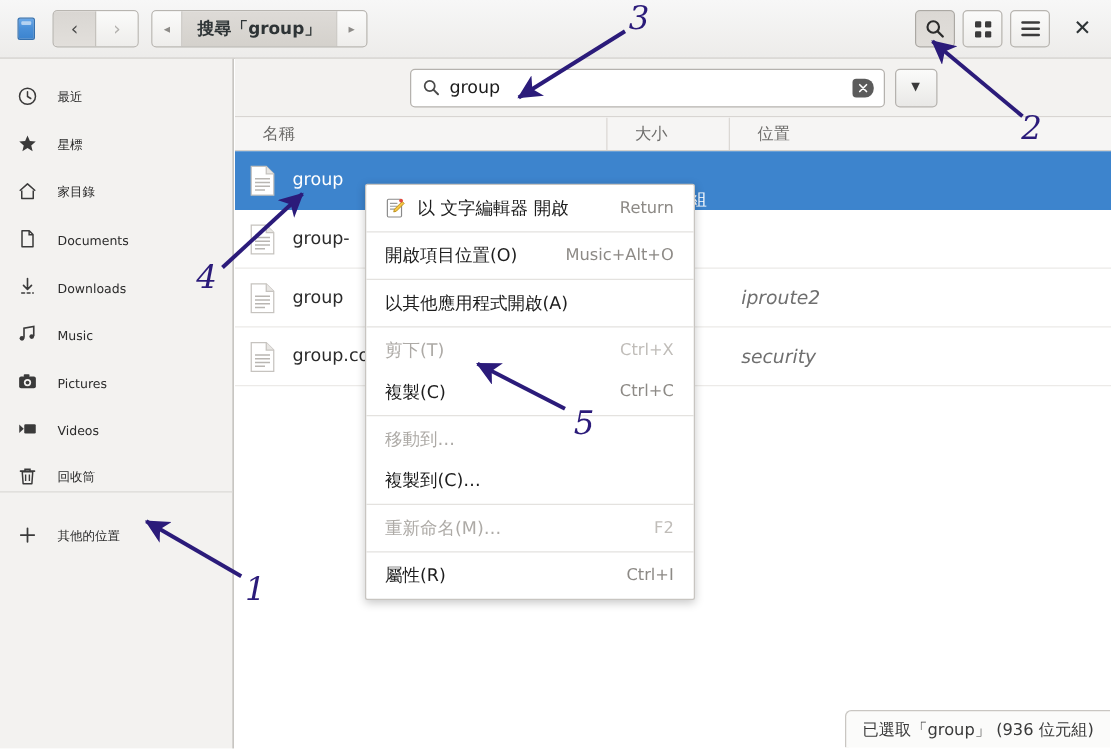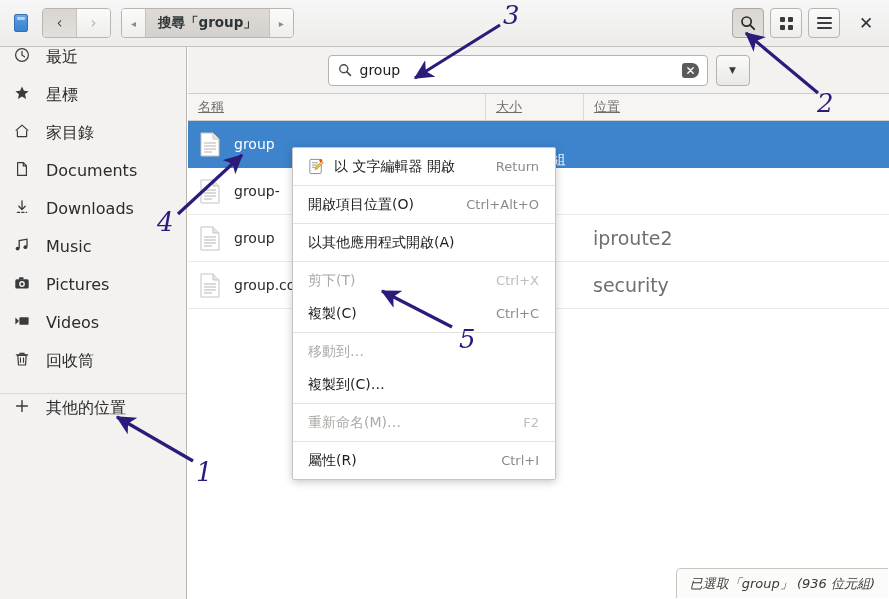--- a/index.html
+++ b/index.html
@@ -170,23 +170,23 @@
     left: 0; top: 47px;
     width: 187px;
     height: 552px;
     background: #f3f2f0;
     border-right: 1px solid #b9b6b2;
     box-sizing: border-box;
   }
   .side-item {
     height: 38px;
     display: flex;
-    align-items: flex-start;
+    align-items: flex-end;
     padding-left: 14px;
-    font-size: 16px;
+    font-size: 10px;
     color: #2b2b2b;
     cursor: default;
   }
   .side-ico {
     width: 22px;
     display: flex;
     align-items: center;
     justify-content: flex-start;
     margin-right: 10px;
     color: #3a3a3a;
@@ -267,23 +267,22 @@
     border-bottom: 1px solid #d3d0cc;
     display: flex;
     align-items: center;
     font-size: 13px;
     color: #6e6d6b;
   }
   .colhdr > div {
     height: 26px;
     display: flex;
     align-items: center;
-    padding-left: 10px;
-    box-sizing: border-box;
-    text-decoration: underline;
+    padding-left: 22px;
+    box-sizing: border-box;
   }
   .col-name  { width: 297px; }
   .col-size  { width: 98px; border-left: 1px solid #dbd8d4; }
   .col-loc   { flex: 1;     border-left: 1px solid #dbd8d4; }
 
   .frow {
     height: 46px;
     display: flex;
     align-items: center;
     border-bottom: 1px solid #eceae8;
@@ -291,21 +290,21 @@
     color: #2a2a2a;
     cursor: default;
   }
   .frow.selected {
     background: #3d84cd;
     color: #ffffff;
     border-bottom-color: #3d84cd;
   }
   .fcell-name { width: 297px; display: flex; align-items: center; padding-left: 12px; box-sizing: border-box; }
   .fcell-size { width: 98px;  padding-left: 10px; box-sizing: border-box; font-size: 13.5px; margin-top: 32px;}
-  .fcell-loc  { flex: 1;      padding-left: 10px; box-sizing: border-box; font-size: 19px; color:#6f6f6f;}
+  .fcell-loc  { flex: 1;      padding-left: 10px; box-sizing: border-box; font-size: 15px; color:#6f6f6f;font-style:italic;}
   .frow.selected .fcell-loc { color: #ffffff; }
 
   .doc-ico {
     width: 20px; height: 25px;
     margin-right: 14px;
     flex: none;
   }
 
   
   .ctxmenu {
@@ -350,21 +349,20 @@
     border: 1px solid #c9c6c2;
     border-right: none;
     border-bottom: none;
     border-radius: 5px 0 0 0;
     display: flex;
     align-items: center;
     padding: 0 13px;
     font-size: 13px;
     color: #3a3a3a;
     box-sizing: border-box;
-    font-style: italic;
   }
 
   
   .anno-svg {
     position: absolute;
     left: 0; top: 0;
     width: 889px; height: 599px;
     pointer-events: none;
   }
   .anno-num {
@@ -630,21 +628,21 @@
           <circle cx="13.6" cy="2.6" r="1.6" fill="#e04a3f"></circle>
         </svg>
         <span>以 文字編輯器 開啟</span>
       </span>
       <span class="maccel">Return</span>
     </div>
     <div class="msep"></div>
 
     <div class="mitem">
       <span class="mlabel">開啟項目位置(O)</span>
-      <span class="maccel">Ctrl+Alt+O</span>
+      <span class="maccel">Music+Alt+O</span>
     </div>
     <div class="msep"></div>
 
     <div class="mitem">
       <span class="mlabel">以其他應用程式開啟(A)</span>
       <span class="maccel"></span>
     </div>
     <div class="msep"></div>
 
     <div class="mitem dim">

